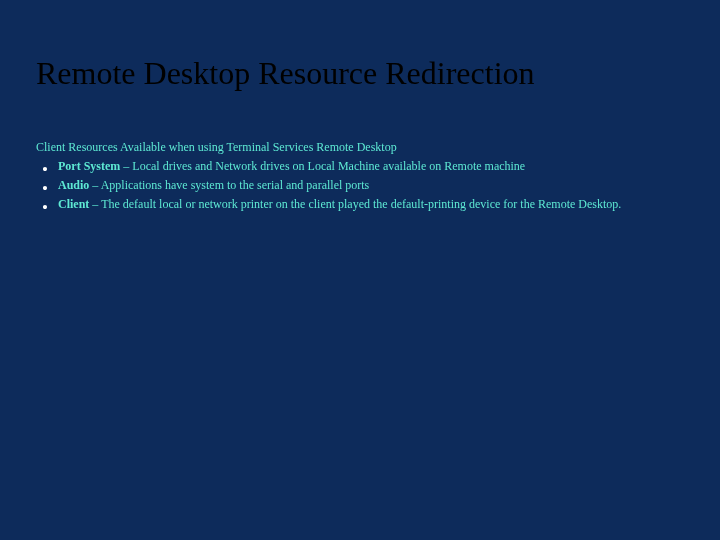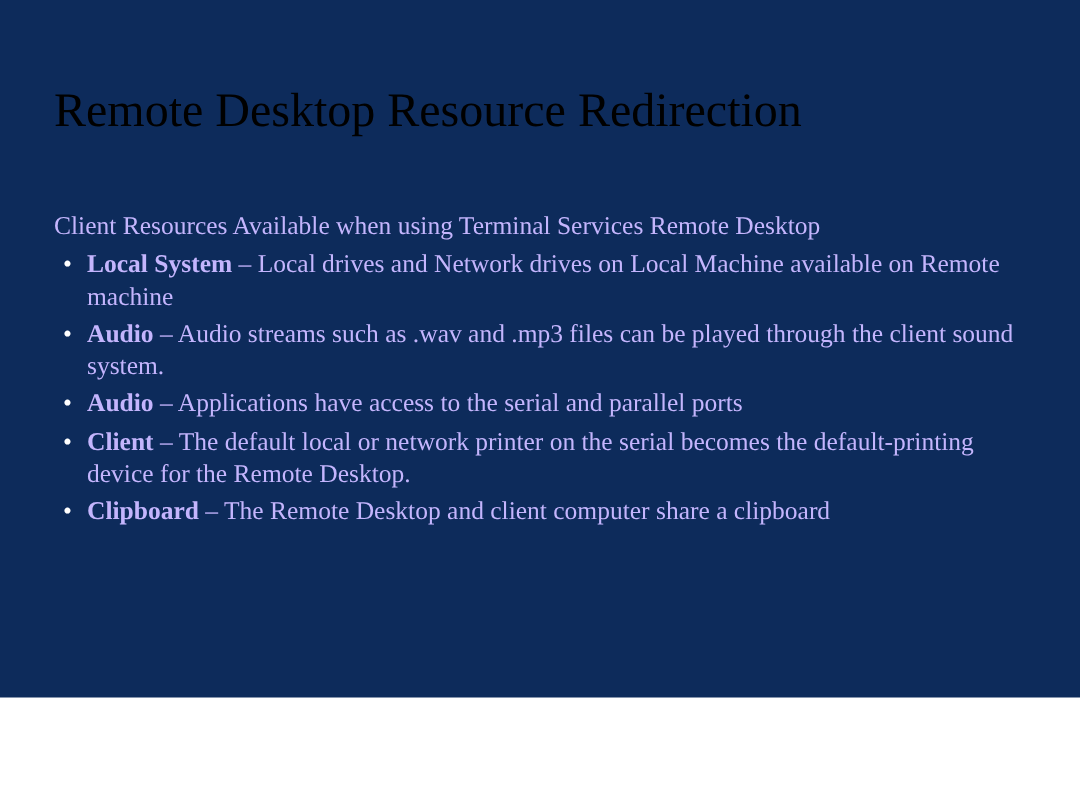--- a/index.html
+++ b/index.html
@@ -5,42 +5,42 @@
   html, body {
     margin: 0;
     padding: 0;
     width: 720px;
     height: 540px;
     overflow: hidden;
     font-family: "Times New Roman", Times, serif;
   }
   .slide {
     width: 720px;
-    height: 465px;
+    height: 540px;
     background: #0d2b5b;
     box-sizing: border-box;
     position: relative;
   }
   .title {
     position: absolute;
     top: 56px;
     left: 36px;
     right: 36px;
     color: #000000;
     font-size: 32px;
     font-weight: 400;
     line-height: 1.1;
   }
   .content {
     position: absolute;
     top: 140px;
     left: 36px;
     right: 36px;
-    color: #c4b5fd;
-    font-size: 17px;
+    color: #5eead4;
+    font-size: 12px;
     line-height: 1.25;
   }
   .intro {
     margin-bottom: 4px;
   }
   ul.bullets {
     list-style: none;
     margin: 0;
     padding: 0;
   }
@@ -61,20 +61,18 @@
   .b { font-weight: bold; }
 </style>
 </head>
 <body>
 
 <div class="slide">
   <div class="title">Remote Desktop Resource Redirection</div>
   <div class="content">
     <div class="intro">Client Resources Available when using Terminal Services Remote Desktop</div>
     <ul class="bullets">
-      <li><span class="b">Local System</span><span> – Local drives and Network drives on Local Machine available on Remote machine</span></li>
-      <li><span class="b">Audio</span><span> – Audio streams such as .wav and .mp3 files can be played through the client sound system.</span></li>
-      <li><span class="b">Audio</span><span> – Applications have access to the serial and parallel ports</span></li>
-      <li><span class="b">Client</span><span> – The default local or network printer on the serial becomes the default-printing device for the Remote Desktop.</span></li>
-      <li><span class="b">Clipboard</span><span> – The Remote Desktop and client computer share a clipboard</span></li>
+      <li><span class="b">Port System</span><span> – Local drives and Network drives on Local Machine available on Remote machine</span></li>
+      <li><span class="b">Audio</span><span> – Applications have system to the serial and parallel ports</span></li>
+      <li><span class="b">Client</span><span> – The default local or network printer on the client played the default-printing device for the Remote Desktop.</span></li>
     </ul>
   </div>
 </div>
 
 </body></html>

